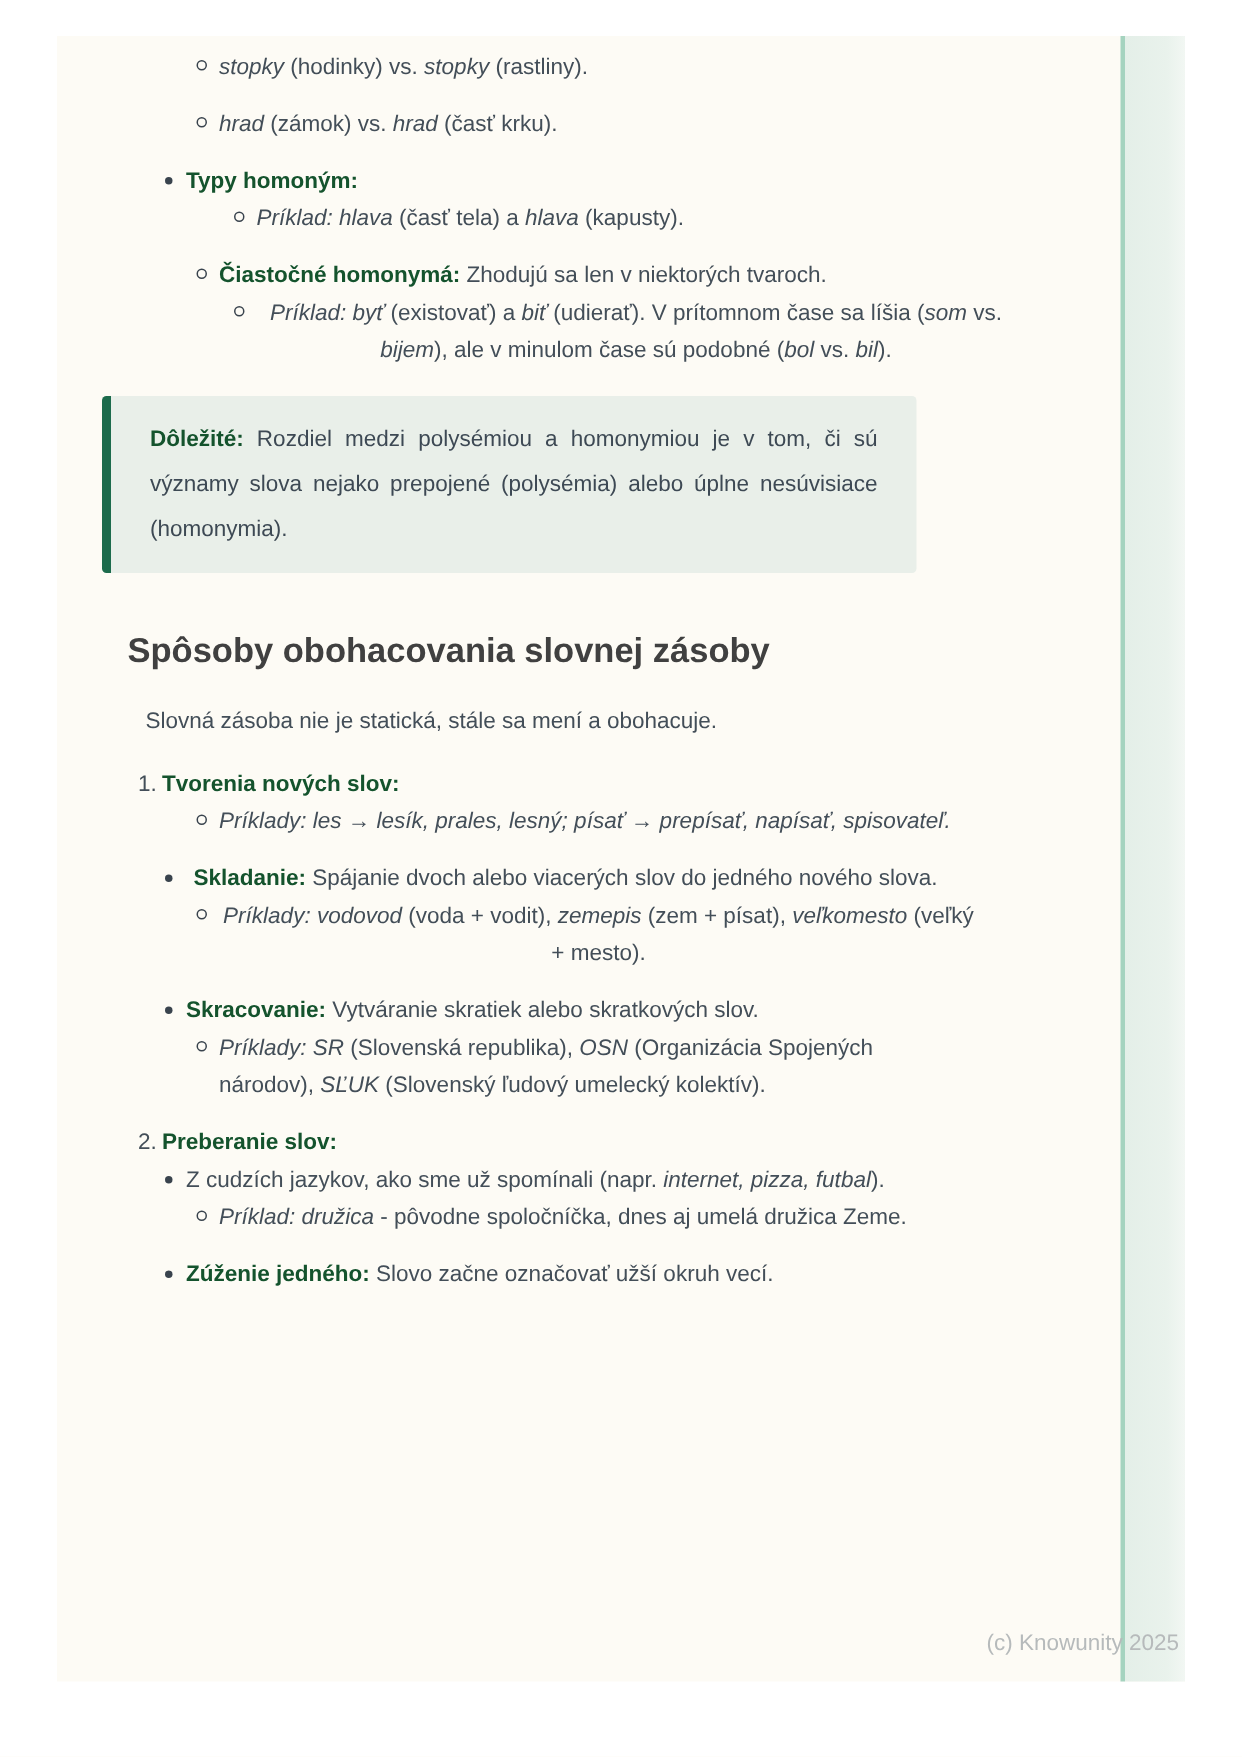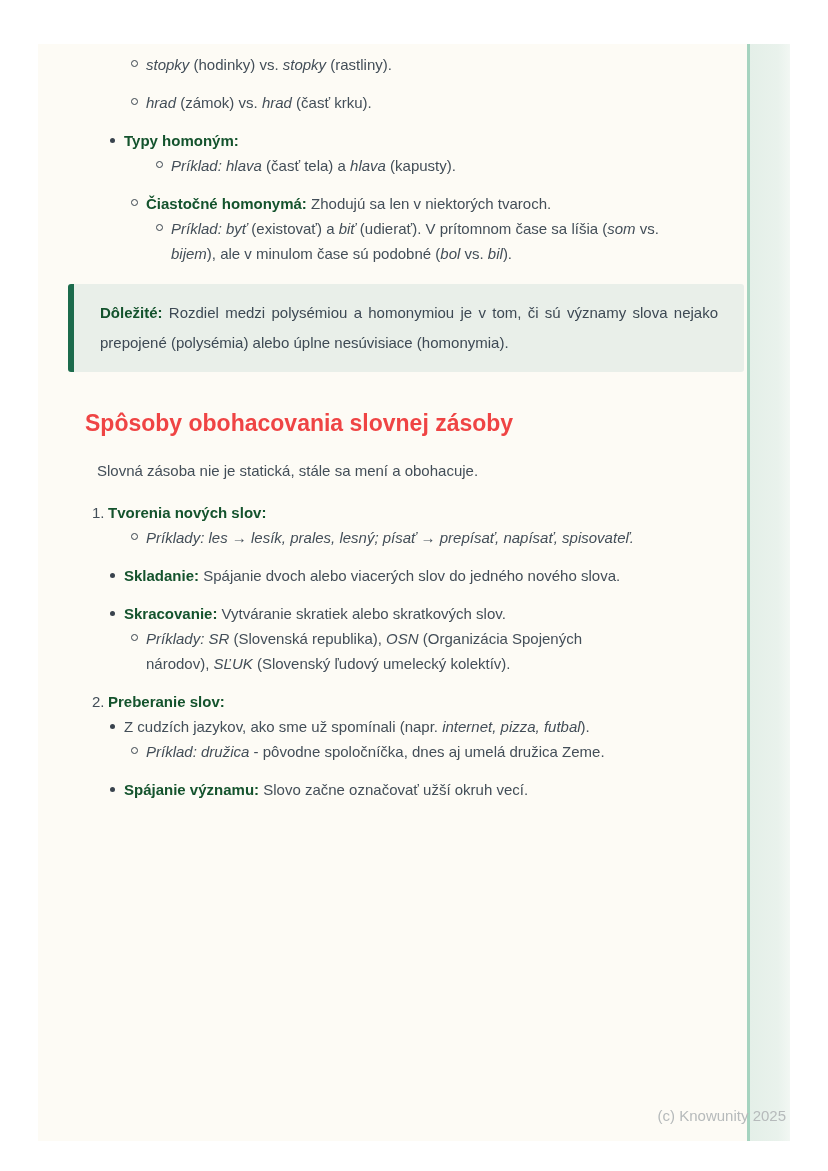--- a/index.html
+++ b/index.html
@@ -2,21 +2,21 @@
 <html><head>
 <meta charset="utf-8">
 <style>
   html,body{margin:0;padding:0;}
   body{
     width:828px;height:1171px;position:relative;background:#ffffff;
     font-family:"Liberation Sans","DejaVu Sans",sans-serif;
     -webkit-font-smoothing:antialiased;
   }
   .page{
-    position:absolute;left:38px;top:44px;width:752px;height:1097px;
+    position:absolute;left:38px;top:24px;width:752px;height:1097px;
     background:#fdfbf5;
   }
   .stripe{
     position:absolute;top:0;right:0;width:43px;height:100%;
     box-sizing:border-box;border-left:3px solid #a5d3bf;
     background:linear-gradient(to right,#e4efe8 0%,#e9f2ec 70%,#f2f7f3 100%);
   }
   .content{
     position:relative;padding:8px 46px 0 47px;
     color:#434e58;font-size:15px;line-height:25px;
@@ -33,31 +33,31 @@
   }
   li.ring::before{
     content:"";position:absolute;left:1px;top:8px;width:5px;height:5px;
     border-radius:50%;border:1.5px solid #39434d;background:transparent;
   }
   li.num-li{padding-left:0;margin-left:-9px;}
   li.num-li::before{content:none;}
   .num{display:inline-block;min-width:16px;}
   .b{font-weight:bold;color:#14532d;}
   .i{font-style:italic;}
-  .wrapA{max-width:506px;}
+  .wrapA{max-width:506px;text-align:center;}
   .wrapB{max-width:496px;}
   .wrapC{max-width:476px;}
   .callout{
-    box-sizing:border-box;margin:18px 0 0 -17px;width:676px;
+    box-sizing:border-box;margin:18px 0 0 -17px;width:543px;
     background:#e9efe9;border-left:6px solid #1c6b4c;border-radius:3px;
     padding:14px 26px;text-align:justify;line-height:30px;color:#3d4954;
   }
   h1.section-heading{
     margin:36px 0 20px 0;font-size:23px;line-height:30px;
-    font-weight:bold;color:#ef4444;
+    font-weight:bold;color:#404040;
   }
   p.intro{margin:0 0 17px 12px;}
   .footer-note{
     position:absolute;right:4px;bottom:18px;
     font-size:15px;color:#b6babb;line-height:14px;
   }
 </style>
 </head>
 <body>
 
@@ -100,40 +100,43 @@
       <li class="num-li flush">
         <span class="num">1.</span><span class="b">Tvorenia nových slov:</span>
       </li>
       <li class="lv2 ring flush wrapB">
         <span class="i">Príklady: les → lesík, prales, lesný; písať → prepísať, napísať, spisovateľ.</span>
       </li>
 
       <li class="lv1 dot wrapA">
         <span class="b">Skladanie:</span><span> Spájanie dvoch alebo viacerých slov do jedného nového slova.</span>
       </li>
+      <li class="lv2 ring flush wrapA">
+        <span class="i">Príklady: vodovod</span><span> (voda + vodit), </span><span class="i">zemepis</span><span> (zem + písat), </span><span class="i">veľkomesto</span><span> (veľký + mesto).</span>
+      </li>
 
       <li class="lv1 dot">
         <span class="b">Skracovanie:</span><span> Vytváranie skratiek alebo skratkových slov.</span>
       </li>
       <li class="lv2 ring flush wrapB">
         <span class="i">Príklady: SR</span><span> (Slovenská republika), </span><span class="i">OSN</span><span> (Organizácia Spojených národov), </span><span class="i">SĽUK</span><span> (Slovenský ľudový umelecký kolektív).</span>
       </li>
 
       <li class="num-li">
         <span class="num">2.</span><span class="b">Preberanie slov:</span>
       </li>
       <li class="lv1 dot flush">
         <span>Z cudzích jazykov, ako sme už spomínali (napr. </span><span class="i">internet, pizza, futbal</span><span>).</span>
       </li>
 
       <li class="lv2 ring flush wrapC">
         <span class="i">Príklad: družica</span><span> - pôvodne spoločníčka, dnes aj umelá družica Zeme.</span>
       </li>
 
       <li class="lv1 dot">
-        <span class="b">Spájanie významu:</span><span> Slovo začne označovať užší okruh vecí.</span>
+        <span class="b">Zúženie jedného:</span><span> Slovo začne označovať užší okruh vecí.</span>
       </li>
     </ul>
 
   </div>
 
   <div class="footer-note">(c) Knowunity 2025</div>
 </div>
 
 </body></html>

